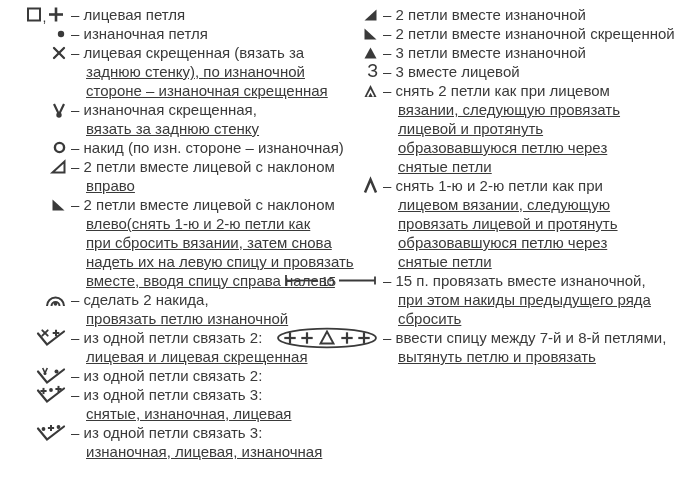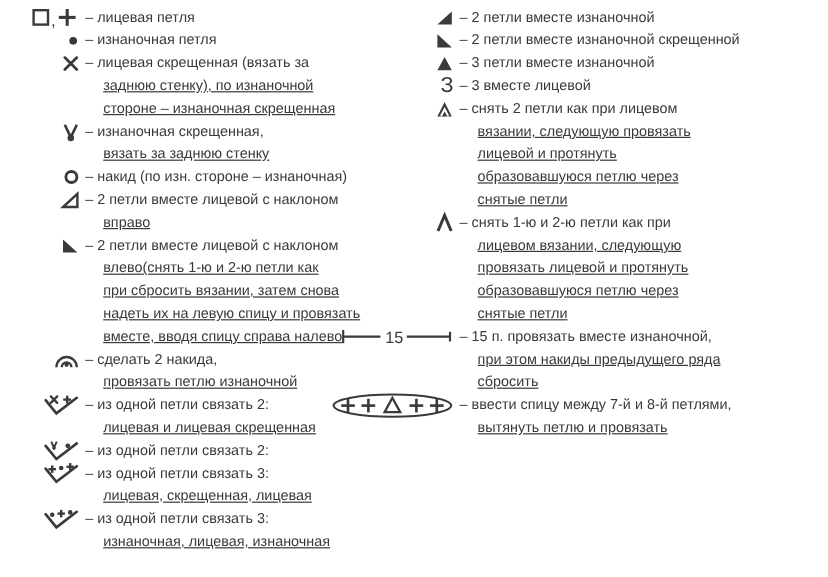--- a/index.html
+++ b/index.html
@@ -13,21 +13,21 @@
   .col-left{left:14px;width:332px;}
   .col-right{left:342px;width:344px;}
   .entry{display:flex;align-items:flex-start;}
   .sym{
     flex:none;display:flex;justify-content:flex-end;align-items:center;
     height:19px;margin-right:5px;
   }
   .col-left .sym{width:52px;}
   .col-right .sym{width:36px;}
   .txt{flex:1;min-width:0;}
-  .line{font-size:12px;line-height:19px;white-space:nowrap;}
+  .line{font-size:15px;line-height:19px;white-space:nowrap;}
   .line.cont{padding-left:15px;text-decoration:underline;}
   .sym svg{display:block;overflow:visible;flex:none;}
   .g3{font-size:18px;line-height:19px;font-weight:400;display:block;}
 </style>
 </head>
 <body>
 
 <div class="page">
   <div class="col col-left" id="col-left">
       <div class="entry">
@@ -160,21 +160,21 @@
             <polyline points="2,4.5 11,15.5 28,2.5" fill="none" stroke="#3a3a3a" stroke-width="2.2" stroke-linecap="round" stroke-linejoin="miter"></polyline>
             <line x1="7.5" y1="1.9" x2="7.5" y2="8.1" stroke="#3a3a3a" stroke-width="2"></line>
             <line x1="4.4" y1="5" x2="10.6" y2="5" stroke="#3a3a3a" stroke-width="2"></line>
             <circle cx="15" cy="4" r="1.9" fill="#3a3a3a"></circle>
             <line x1="22.5" y1="-0.10000000000000009" x2="22.5" y2="6.1" stroke="#3a3a3a" stroke-width="2"></line>
             <line x1="19.4" y1="3" x2="25.6" y2="3" stroke="#3a3a3a" stroke-width="2"></line>
           </svg>
         </span>
         <div class="txt">
           <div class="line">– из одной петли связать 3:</div>
-          <div class="line cont">лицевая, скрещенная, лицевая</div>
+          <div class="line cont">снятые, изнаночная, лицевая</div>
         </div>
       </div>
       <div class="entry">
         <span class="sym">
           <svg xmlns="http://www.w3.org/2000/svg" width="30" height="17" viewBox="0 0 30 17">
             <polyline points="2,4.5 11,15.5 28,2.5" fill="none" stroke="#3a3a3a" stroke-width="2.2" stroke-linecap="round" stroke-linejoin="miter"></polyline>
             <circle cx="7.5" cy="5" r="1.9" fill="#3a3a3a"></circle>
             <line x1="15" y1="0.8999999999999999" x2="15" y2="7.1" stroke="#3a3a3a" stroke-width="2"></line>
             <line x1="11.9" y1="4" x2="18.1" y2="4" stroke="#3a3a3a" stroke-width="2"></line>
             <circle cx="22.5" cy="3" r="1.9" fill="#3a3a3a"></circle>

